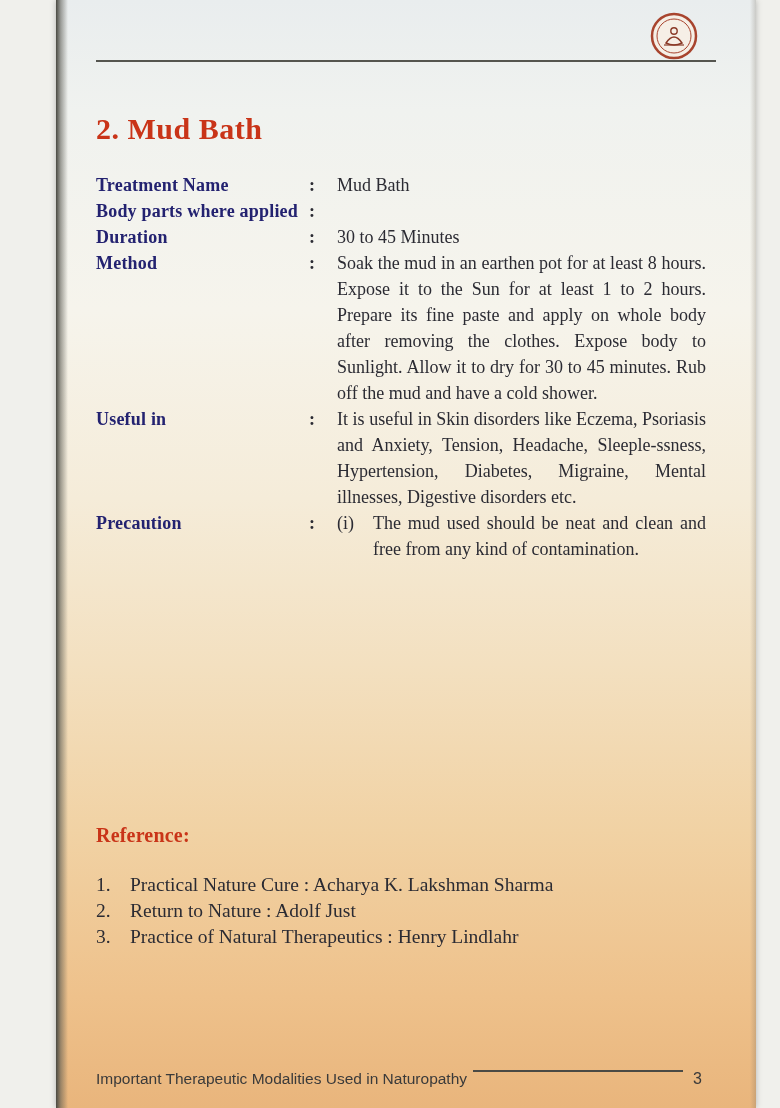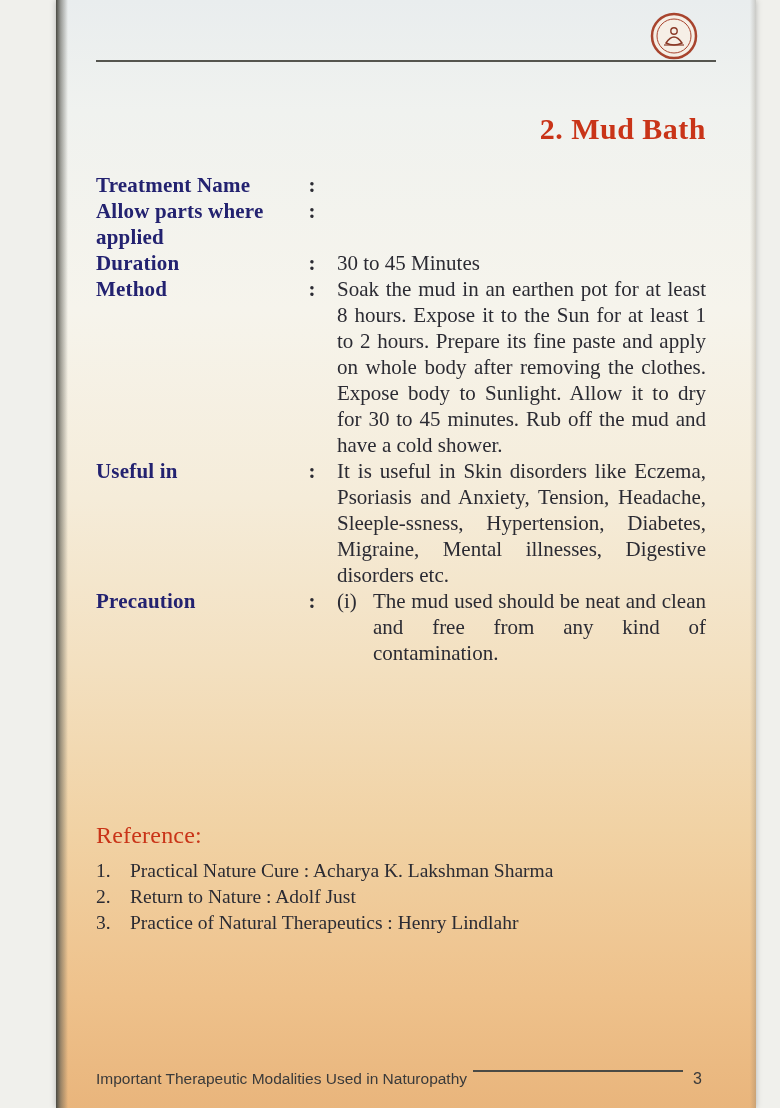--- a/index.html
+++ b/index.html
@@ -44,50 +44,50 @@
   .top-rule{
     position:absolute;left:0;top:60px;width:620px;height:2px;
     background:#55554f;border:none;
   }
   .emblem{
     position:absolute;right:8px;top:12px;width:48px;height:48px;
   }
   
   .title{
     position:absolute;left:0;right:0;top:112px;
-    text-align:right;
+    text-align:left;
     font-size:30px;font-weight:bold;color:var(--title-red);
     letter-spacing:.5px;
     font-family:"Liberation Serif","DejaVu Serif",serif;
   }
   
   .fields{
     position:absolute;left:0;right:0;top:172px;
-    font-size:21px;line-height:26px;
+    font-size:18px;line-height:26px;
   }
   .row{display:grid;grid-template-columns:205px 22px 1fr;align-items:start;}
   .row .lbl{
     font-weight:bold;color:var(--label-navy);
     letter-spacing:.2px;
   }
   .row .colon{font-weight:bold;color:var(--body-ink);text-align:center;}
   .row .val{padding-left:14px;text-align:justify;color:var(--body-ink);}
   .row .val.plain{text-align:left;}
   
   .sub-item{display:grid;grid-template-columns:36px 1fr;}
   .sub-item .marker{color:var(--body-ink);}
   .sub-item .txt{text-align:justify;}
   
   .reference{
     position:absolute;left:0;right:0;top:822px;
     font-size:19.5px;line-height:26px;
   }
   .ref-heading{
-    font-weight:normal;color:var(--title-red);font-size:24px;
-    margin-bottom:10px;letter-spacing:.2px;
+    font-weight:bold;color:var(--title-red);font-size:20px;
+    margin-bottom:24px;letter-spacing:.2px;
   }
   .ref-item{display:grid;grid-template-columns:34px 1fr;}
   .ref-item .num{color:var(--body-ink);}
   
   .footer{
     position:absolute;left:0;right:4px;bottom:20px;
     display:flex;align-items:flex-start;
     font-family:"Liberation Sans","DejaVu Sans",sans-serif;
     font-size:15.5px;color:var(--footer-ink);
   }
@@ -116,24 +116,25 @@
       </svg>
     </div>
 
     <div class="title">2.  Mud Bath</div>
 
     <div class="fields">
 
       <div class="row">
         <span class="lbl">Treatment Name</span>
         <span class="colon">:</span>
+        <span class="val plain">Mud Bath</span>
       </div>
 
       <div class="row">
-        <span class="lbl">Allow parts where applied</span>
+        <span class="lbl">Body parts where applied</span>
         <span class="colon">:</span>
       </div>
 
       <div class="row">
         <span class="lbl">Duration</span>
         <span class="colon">:</span>
         <span class="val plain">30 to 45 Minutes</span>
       </div>
 
       <div class="row">

